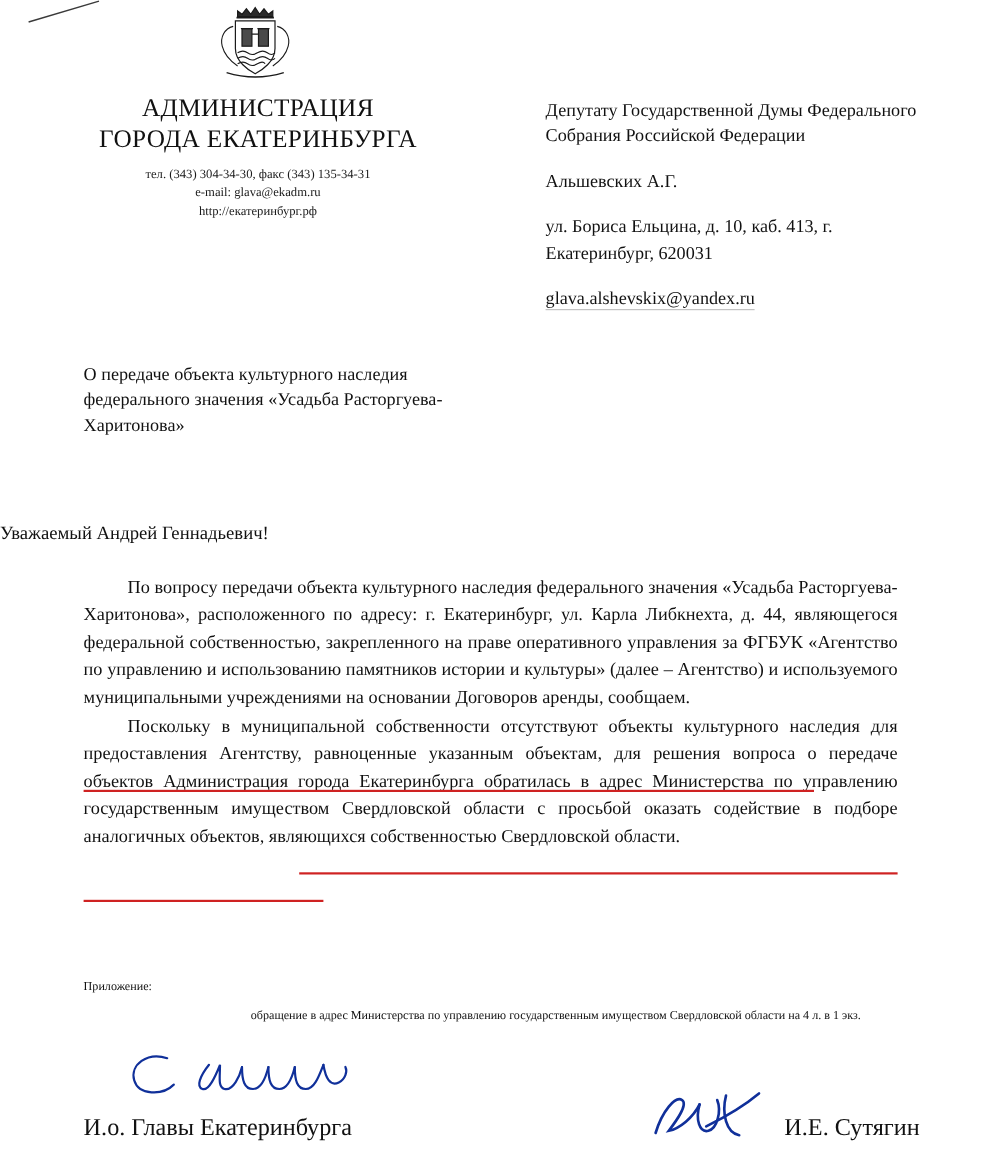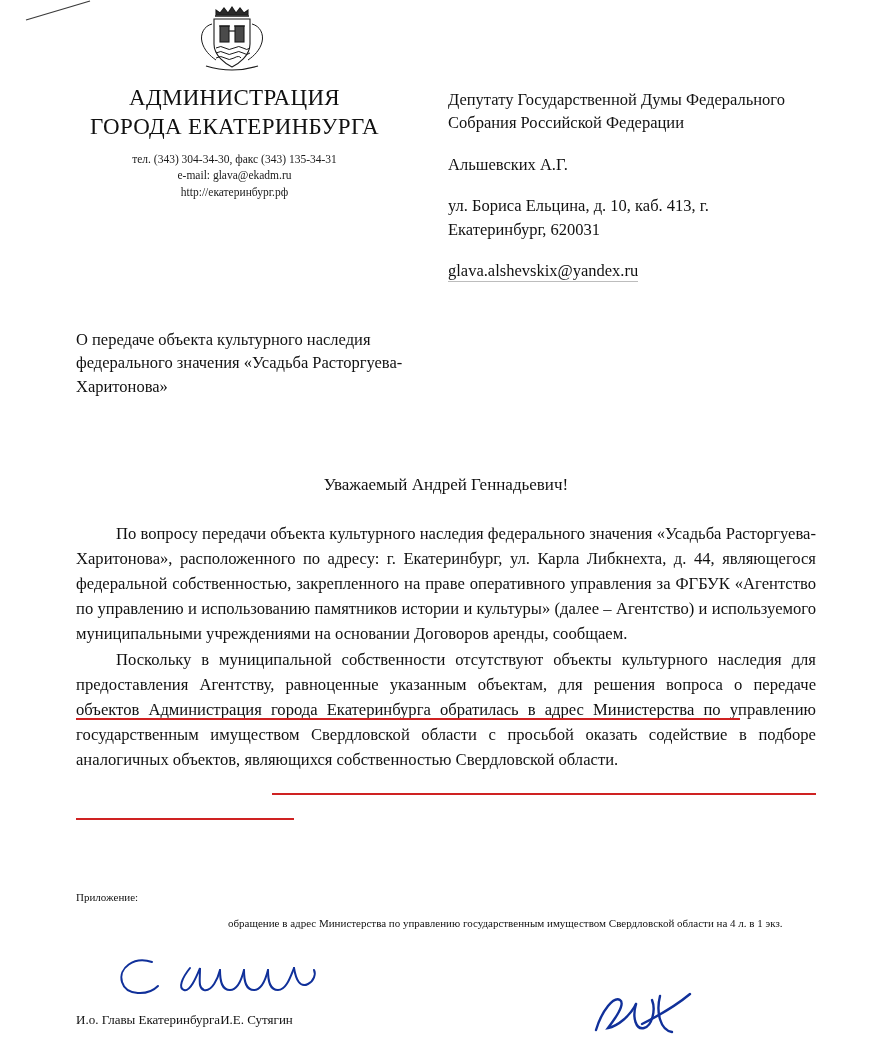--- a/index.html
+++ b/index.html
@@ -110,40 +110,40 @@
     left: 76px;
     top: 328px;
     width: 330px;
     font-size: 16.5px;
     line-height: 1.42;
   }
 
   
   .addressee {
     position: absolute;
-    left: 448px;
+    left: 496px;
     top: 88px;
     width: 360px;
     font-size: 16.5px;
     line-height: 1.42;
   }
   .addressee .para { margin-bottom: 18px; }
   .addressee .para:last-child { margin-bottom: 0; }
   .email-u {
     border-bottom: 1px solid #bdbdbd;
     padding-bottom: 1px;
   }
 
   
   .salutation {
     position: absolute;
     left: 0;
     top: 475px;
     width: 892px;
-    text-align: center;
+    text-align: left;
     font-size: 17px;
   }
 
   
   .body-text {
     position: absolute;
     left: 76px;
     top: 522px;
     width: 740px;
     font-size: 16.6px;
@@ -167,23 +167,23 @@
   }
   .attachment .att-label { width: 152px; flex: none; }
   .attachment .att-text  { flex: 1; text-align: justify; margin-top: 26px; }
 
   
   .sign-row {
     position: absolute;
     left: 76px;
     top: 1012px;
     width: 760px;
-    font-size: 13px;
+    font-size: 22px;
     display: flex;
-    justify-content: flex-start;
+    justify-content: space-between;
   }
   .sign-scribble-left {
     position: absolute;
     left: 108px;
     top: 952px;
     width: 320px;
     height: 56px;
   }
   .sign-scribble-right {
     position: absolute;

